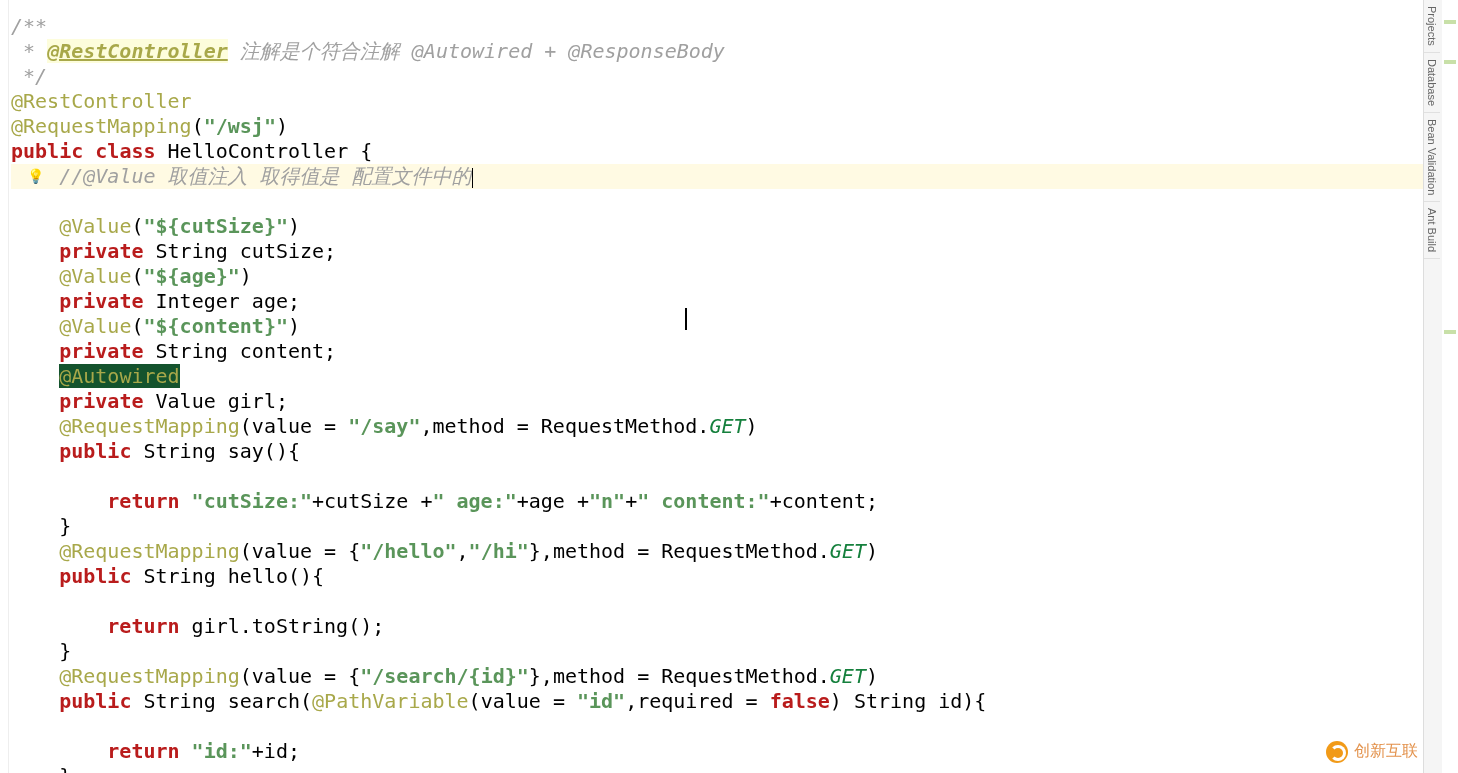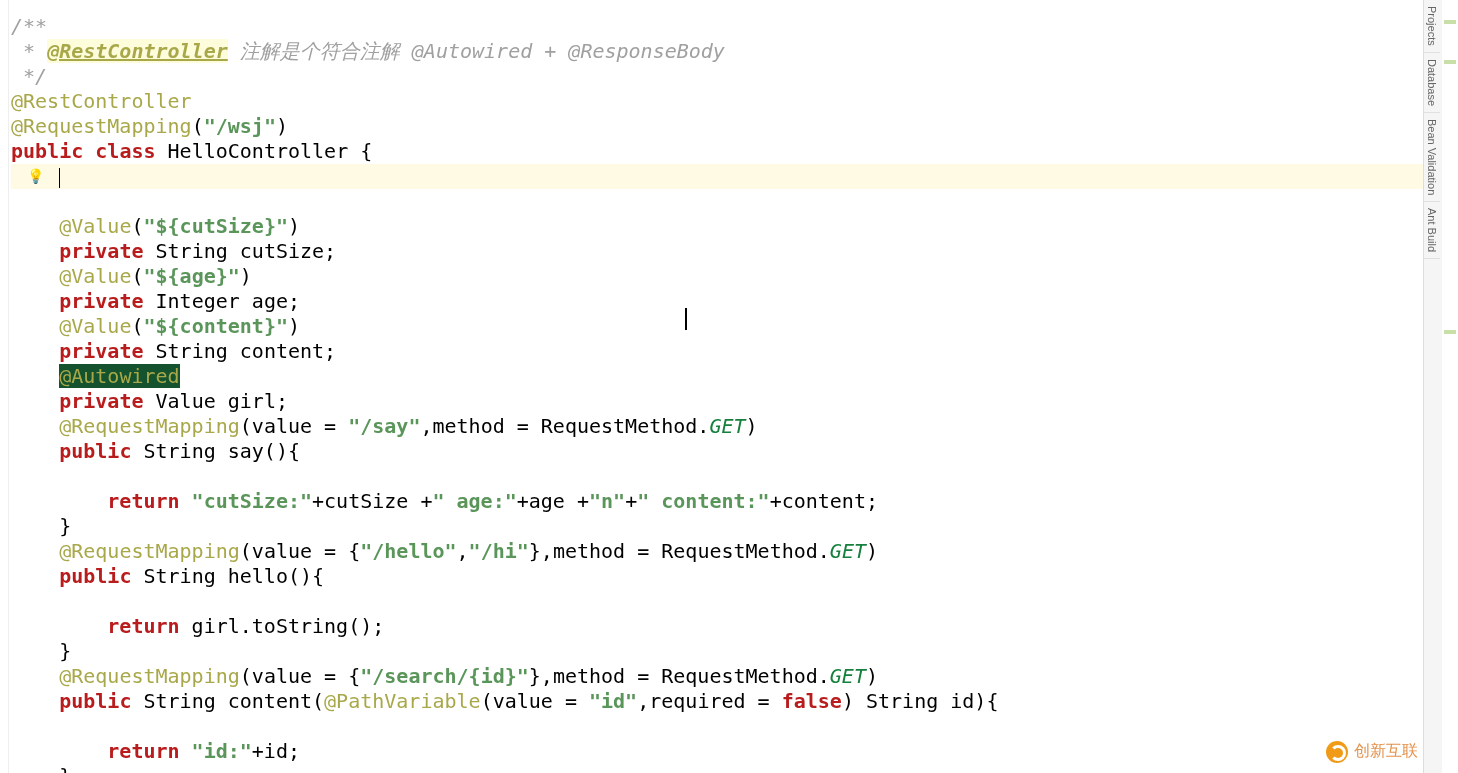--- a/index.html
+++ b/index.html
@@ -32,41 +32,41 @@
 
 <div class="editor">
   <div class="gutter"></div>
   <div class="code-area">
 <pre><span class="line"><span class="c-comment">/**</span></span>
 <span class="line"><span class="c-comment"><span> * </span><span class="c-doctag">@RestController</span><span> 注解是个符合注解 @Autowired + @ResponseBody</span></span></span>
 <span class="line"><span class="c-comment"> */</span></span>
 <span class="line"><span class="c-ann">@RestController</span></span>
 <span class="line"><span class="c-ann">@RequestMapping</span><span>(</span><span class="c-str">"/wsj"</span><span>)</span></span>
 <span class="line"><span class="c-kw">public</span> <span class="c-kw">class</span><span> HelloController {</span></span>
-<span class="line hl-line" style="display:block;position:relative"><span class="bulb">💡</span>    <span class="cursor"></span></span>
+<span class="line hl-line" style="display:block;position:relative"><span class="bulb">💡</span>    <span class="c-comment">//@Value 取值注入 取得值是 配置文件中的</span><span class="cursor"></span></span>
 <span class="line">    <span class="c-ann">@Value</span><span>(</span><span class="c-str">"${cutSize}"</span><span>)</span></span>
 <span class="line">    <span class="c-kw">private</span><span> String cutSize;</span></span>
 <span class="line">    <span class="c-ann">@Value</span><span>(</span><span class="c-str">"${age}"</span><span>)</span></span>
 <span class="line">    <span class="c-kw">private</span><span> Integer age;</span></span>
 <span class="line">    <span class="c-ann">@Value</span><span>(</span><span class="c-str">"${content}"</span><span>)</span></span>
 <span class="line">    <span class="c-kw">private</span><span> String content;</span></span>
 <span class="line">    <span class="c-autowired">@Autowired</span></span>
 <span class="line">    <span class="c-kw">private</span><span> Value girl;</span></span>
 <span class="line">    <span class="c-ann">@RequestMapping</span><span>(value = </span><span class="c-str">"/say"</span><span>,method = RequestMethod.</span><span class="c-enum">GET</span><span>)</span></span>
 <span class="line">    <span class="c-kw">public</span><span> String say(){</span></span>
 <span class="line"></span>
 <span class="line">        <span class="c-kw">return</span><span class="c-str"> "cutSize:"</span><span>+cutSize +</span><span class="c-str">" age:"</span><span>+age +</span><span class="c-str">"n"</span><span>+</span><span class="c-str">" content:"</span><span>+content;</span></span>
 <span class="line">    <span>}</span></span>
 <span class="line">    <span class="c-ann">@RequestMapping</span><span>(value = {</span><span class="c-str">"/hello"</span><span>,</span><span class="c-str">"/hi"</span><span>},method = RequestMethod.</span><span class="c-enum">GET</span><span>)</span></span>
 <span class="line">    <span class="c-kw">public</span><span> String hello(){</span></span>
 <span class="line"></span>
 <span class="line">        <span class="c-kw">return</span><span> girl.toString();</span></span>
 <span class="line">    <span>}</span></span>
 <span class="line">    <span class="c-ann">@RequestMapping</span><span>(value = {</span><span class="c-str">"/search/{id}"</span><span>},method = RequestMethod.</span><span class="c-enum">GET</span><span>)</span></span>
-<span class="line">    <span class="c-kw">public</span><span> String content(</span><span class="c-ann">@PathVariable</span><span>(value = </span><span class="c-str">"id"</span><span>,required = </span><span class="c-kw">false</span><span>) String id){</span></span>
+<span class="line">    <span class="c-kw">public</span><span> String search(</span><span class="c-ann">@PathVariable</span><span>(value = </span><span class="c-str">"id"</span><span>,required = </span><span class="c-kw">false</span><span>) String id){</span></span>
 <span class="line"></span>
 <span class="line">        <span class="c-kw">return</span><span class="c-str"> "id:"</span><span>+id;</span></span>
 <span class="line">    <span>}</span></span>
 </pre>
     <div class="text-caret"></div>
   </div>
 
   <div class="scroll-track">
     <div class="marker-green" style="top:20px"></div>
     <div class="marker-green" style="top:60px"></div>

